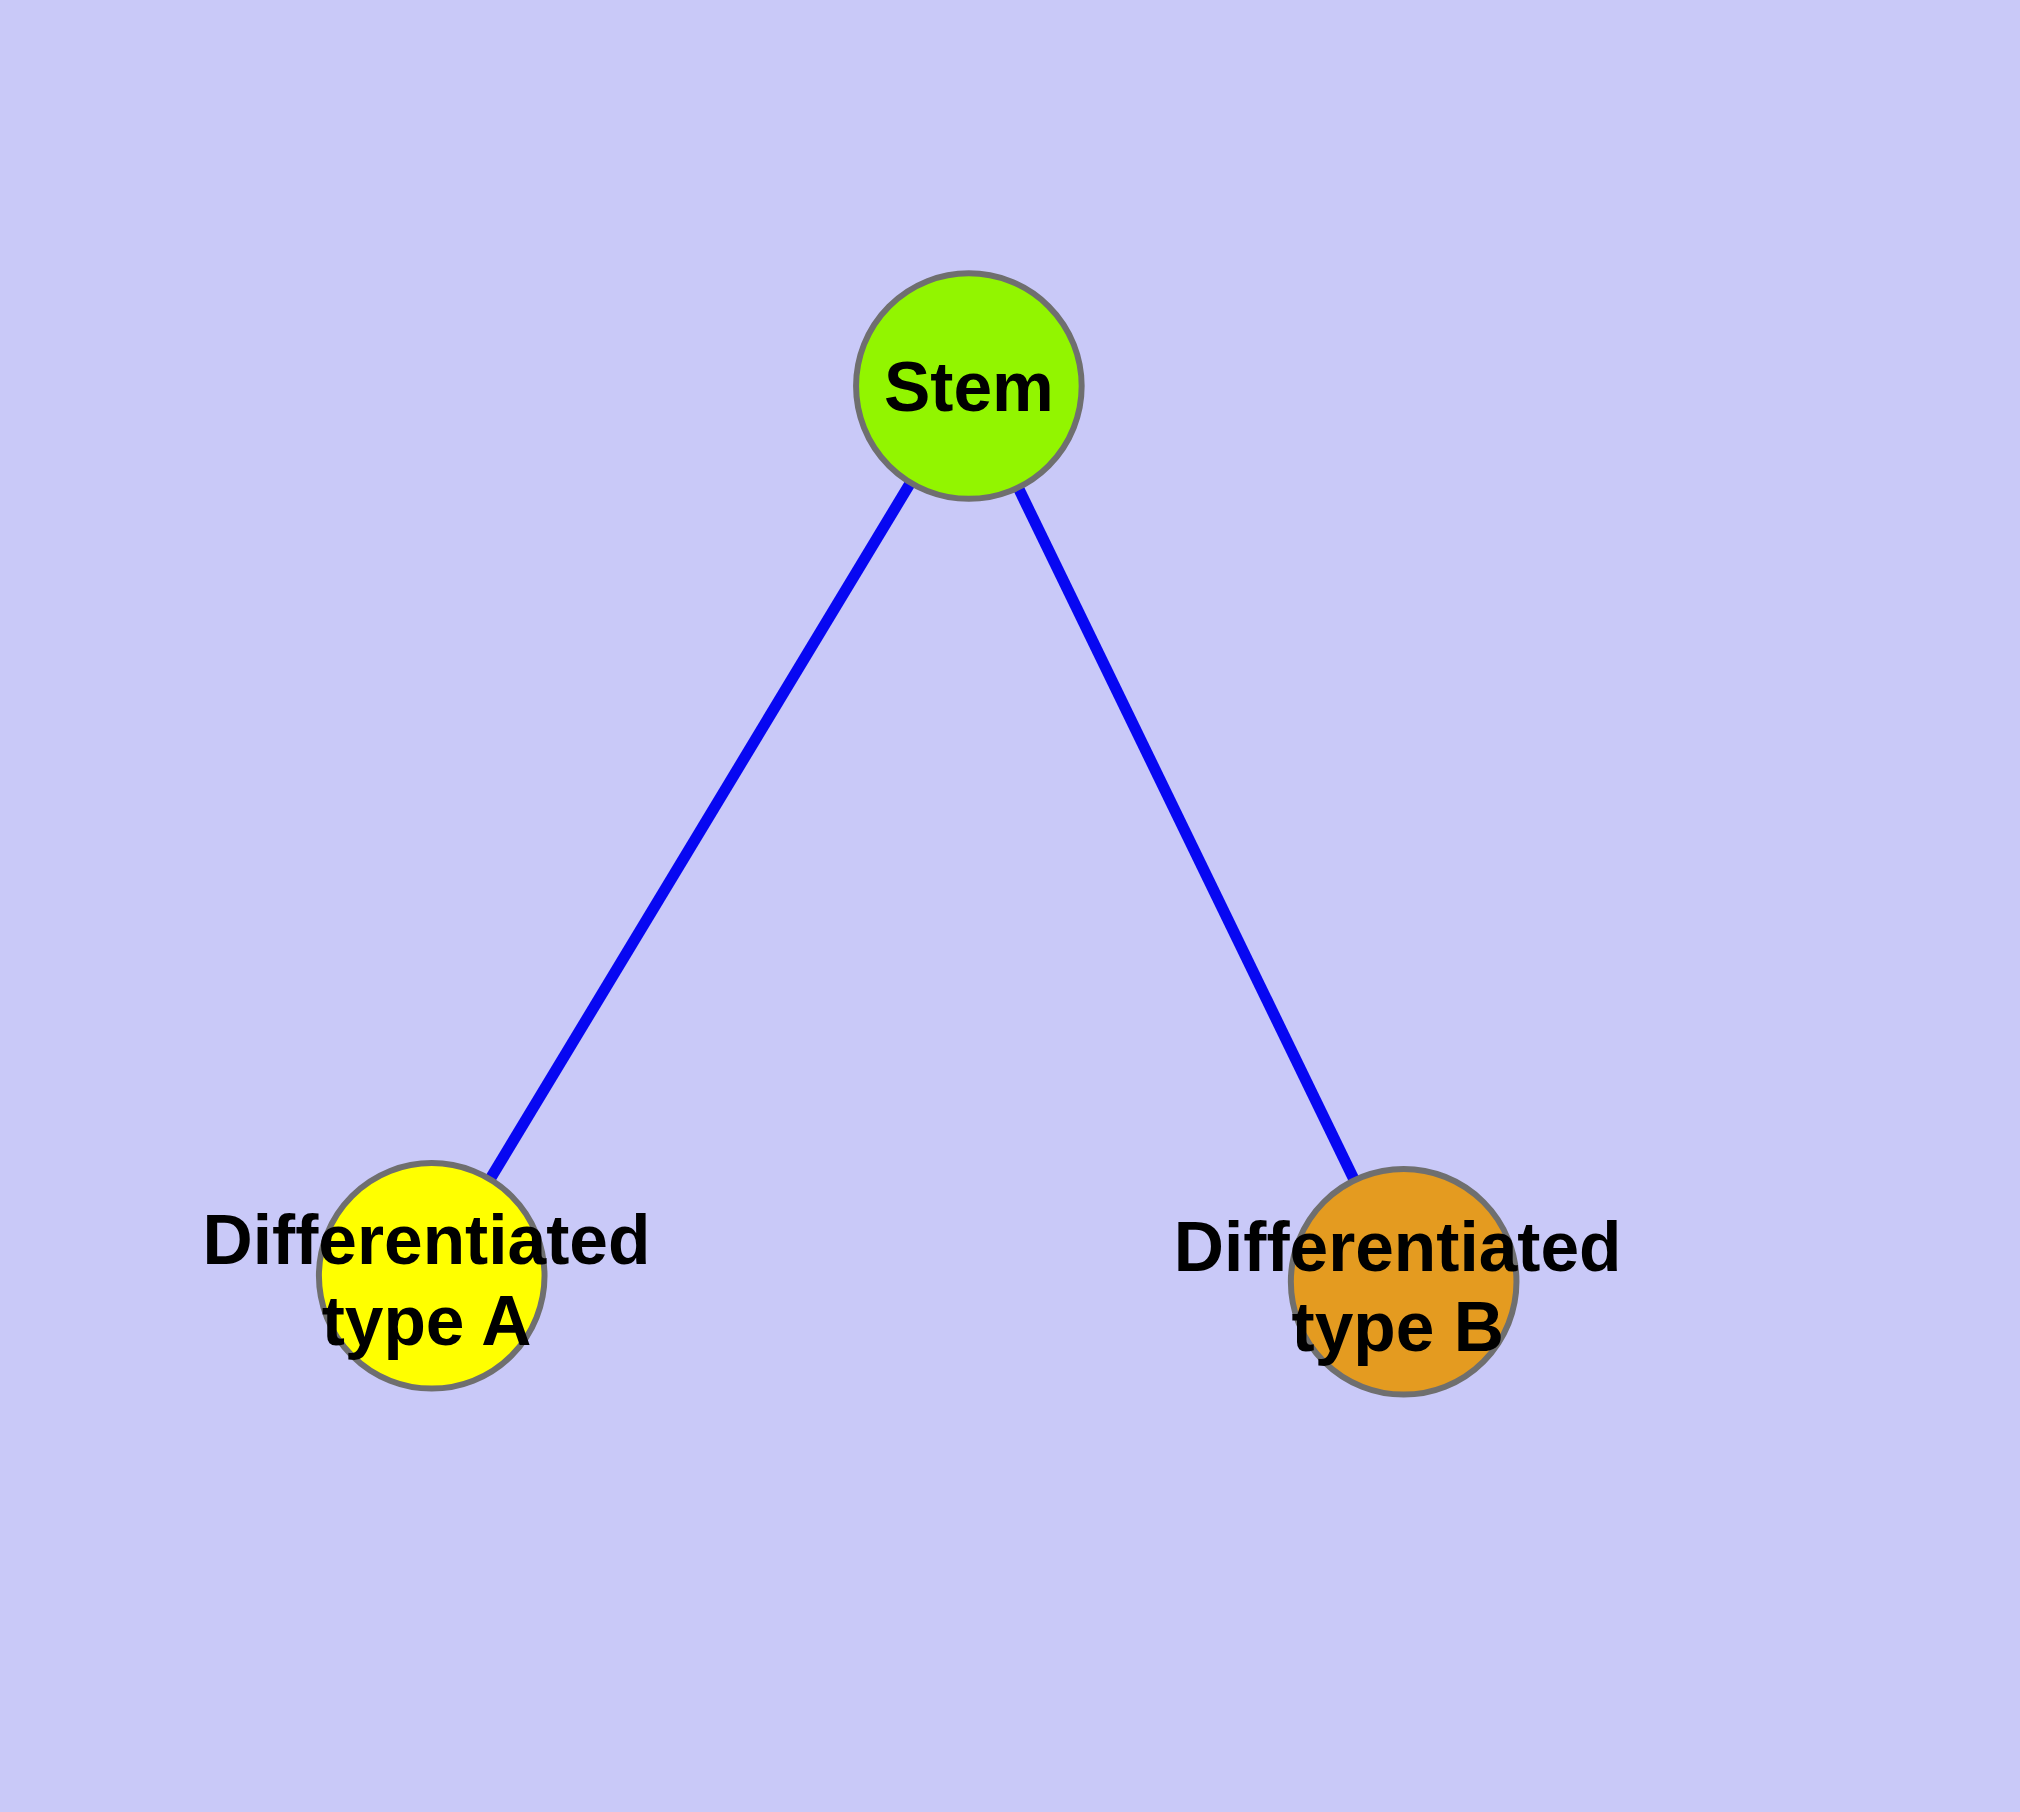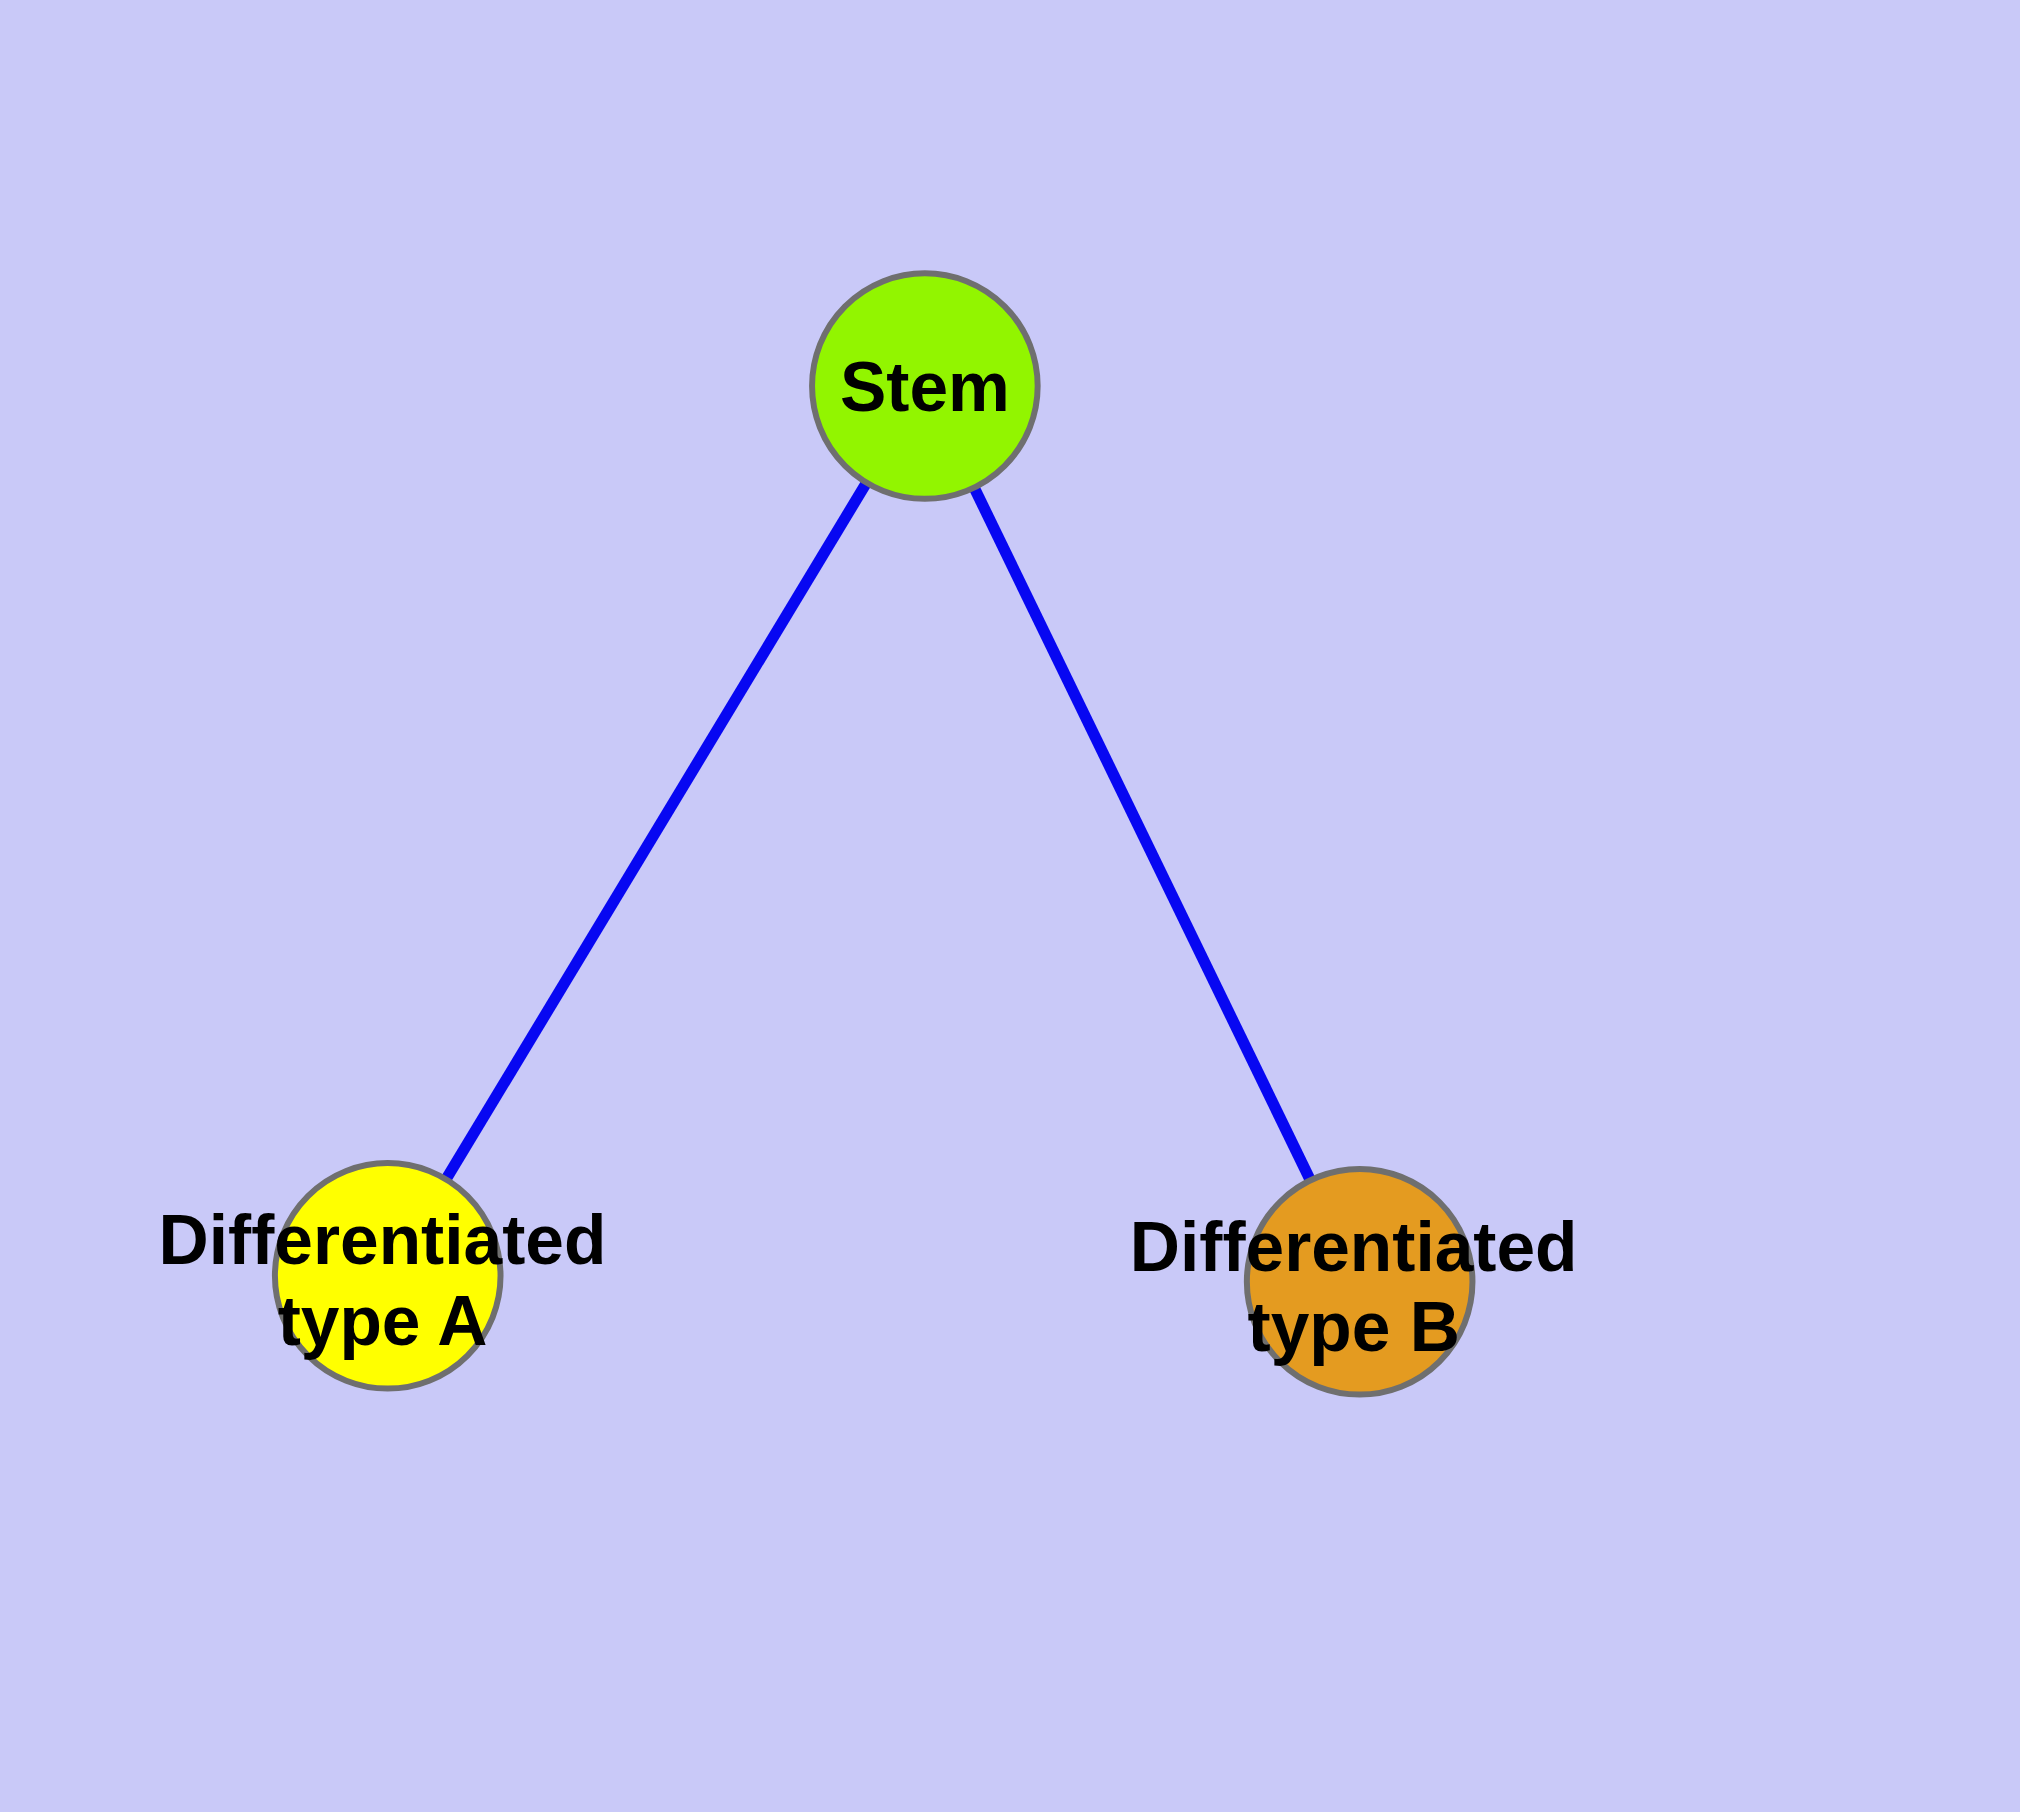--- a/index.html
+++ b/index.html
@@ -5,20 +5,21 @@
   html, body {
     margin: 0;
     padding: 0;
     background: #C9C9F8;
   }
   .canvas {
     position: relative;
     width: 1781px;
     height: 1812px;
     overflow: hidden;
+    margin-left: 44px;
   }
   .canvas svg {
     position: absolute;
     left: 0;
     top: 0;
     width: 100%;
     height: 100%;
   }
   .edge {
     stroke-width: 15px;

